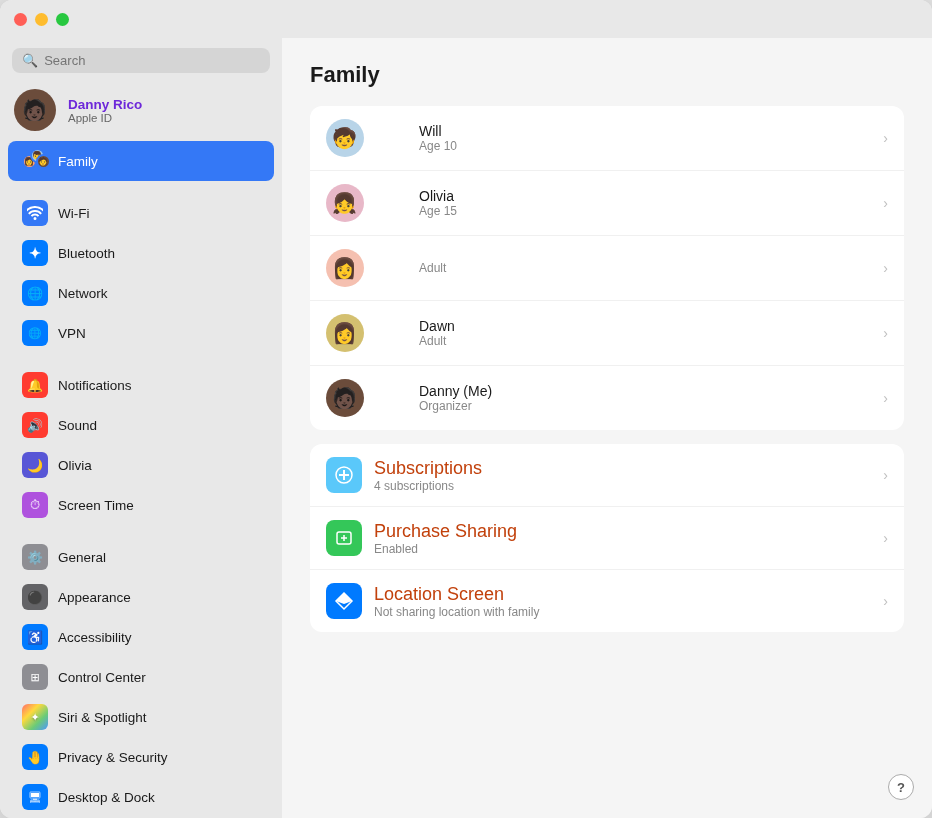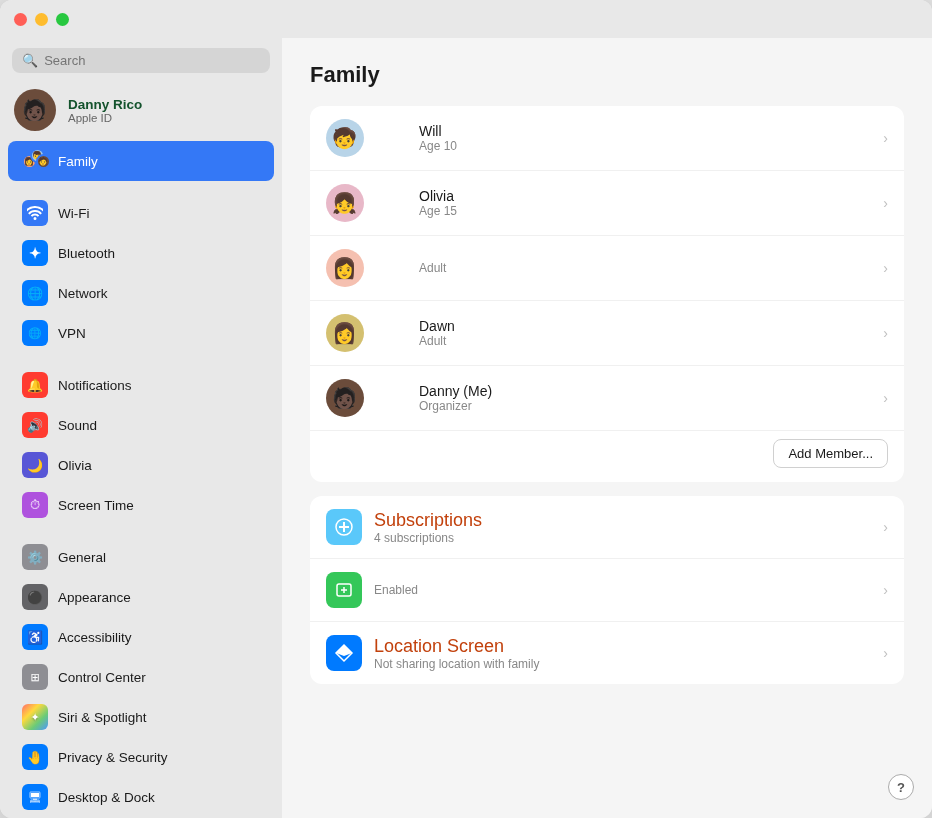--- a/index.html
+++ b/index.html
@@ -90,21 +90,21 @@
       background: #6b4c3b;
       overflow: hidden;
       flex-shrink: 0;
       display: flex; align-items: center; justify-content: center;
       font-size: 20px;
     }
     .profile-info {}
     .profile-name {
       font-size: 13.5px;
       font-weight: 600;
-      color: #14532d;
+      color: #6d28d9;
     }
     .profile-subtitle {
       font-size: 11.5px;
       color: #666;
     }
     .sidebar-item {
       display: flex;
       align-items: center;
       gap: 10px;
       padding: 7px 14px;
@@ -458,23 +458,20 @@
 
         <div class="member-row">
           <div class="member-avatar" style="background:#6b4c3b;">🧑🏿</div>
           <div class="member-info">
             <div class="member-name">Danny (Me)</div>
             <div class="member-sub">Organizer</div>
           </div>
           <span class="chevron">›</span>
         </div>
 
-        <div class="add-member-row">
-          <button class="add-member-btn">Add Member...</button>
-        </div>
       </div>
 
       <div class="card">
 
         <div class="service-row">
           <div class="service-icon teal-bg">
             <svg width="20" height="20" viewBox="0 0 20 20" fill="white">
               <circle cx="10" cy="10" r="8" stroke="white" stroke-width="1.5" fill="none"></circle>
               <line x1="10" y1="5" x2="10" y2="15" stroke="white" stroke-width="2"></line>
               <line x1="5" y1="10" x2="15" y2="10" stroke="white" stroke-width="2"></line>
@@ -488,20 +485,21 @@
         </div>
 
         <div class="service-row">
           <div class="service-icon green-bg" style="background:#34c759;">
             <svg width="20" height="20" viewBox="0 0 20 20" fill="white">
               <rect x="3" y="4" width="14" height="12" rx="2" fill="none" stroke="white" stroke-width="1.5"></rect>
               <path d="M7 10h6M10 7v6" stroke="white" stroke-width="1.5"></path>
             </svg>
           </div>
           <div class="service-info">
+            <div class="service-name">Purchase Sharing</div>
             <div class="service-sub">Enabled</div>
           </div>
           <span class="chevron">›</span>
         </div>
 
         <div class="service-row">
           <div class="service-icon blue-bg" style="background:#007aff;">
             <svg width="20" height="20" viewBox="0 0 20 20" fill="white">
               <path d="M10 2L18 10L10 18L2 10Z" fill="none" stroke="white" stroke-width="1.5"></path>
               <path d="M10 2l8 8-8 3-8-3z" fill="white"></path>

